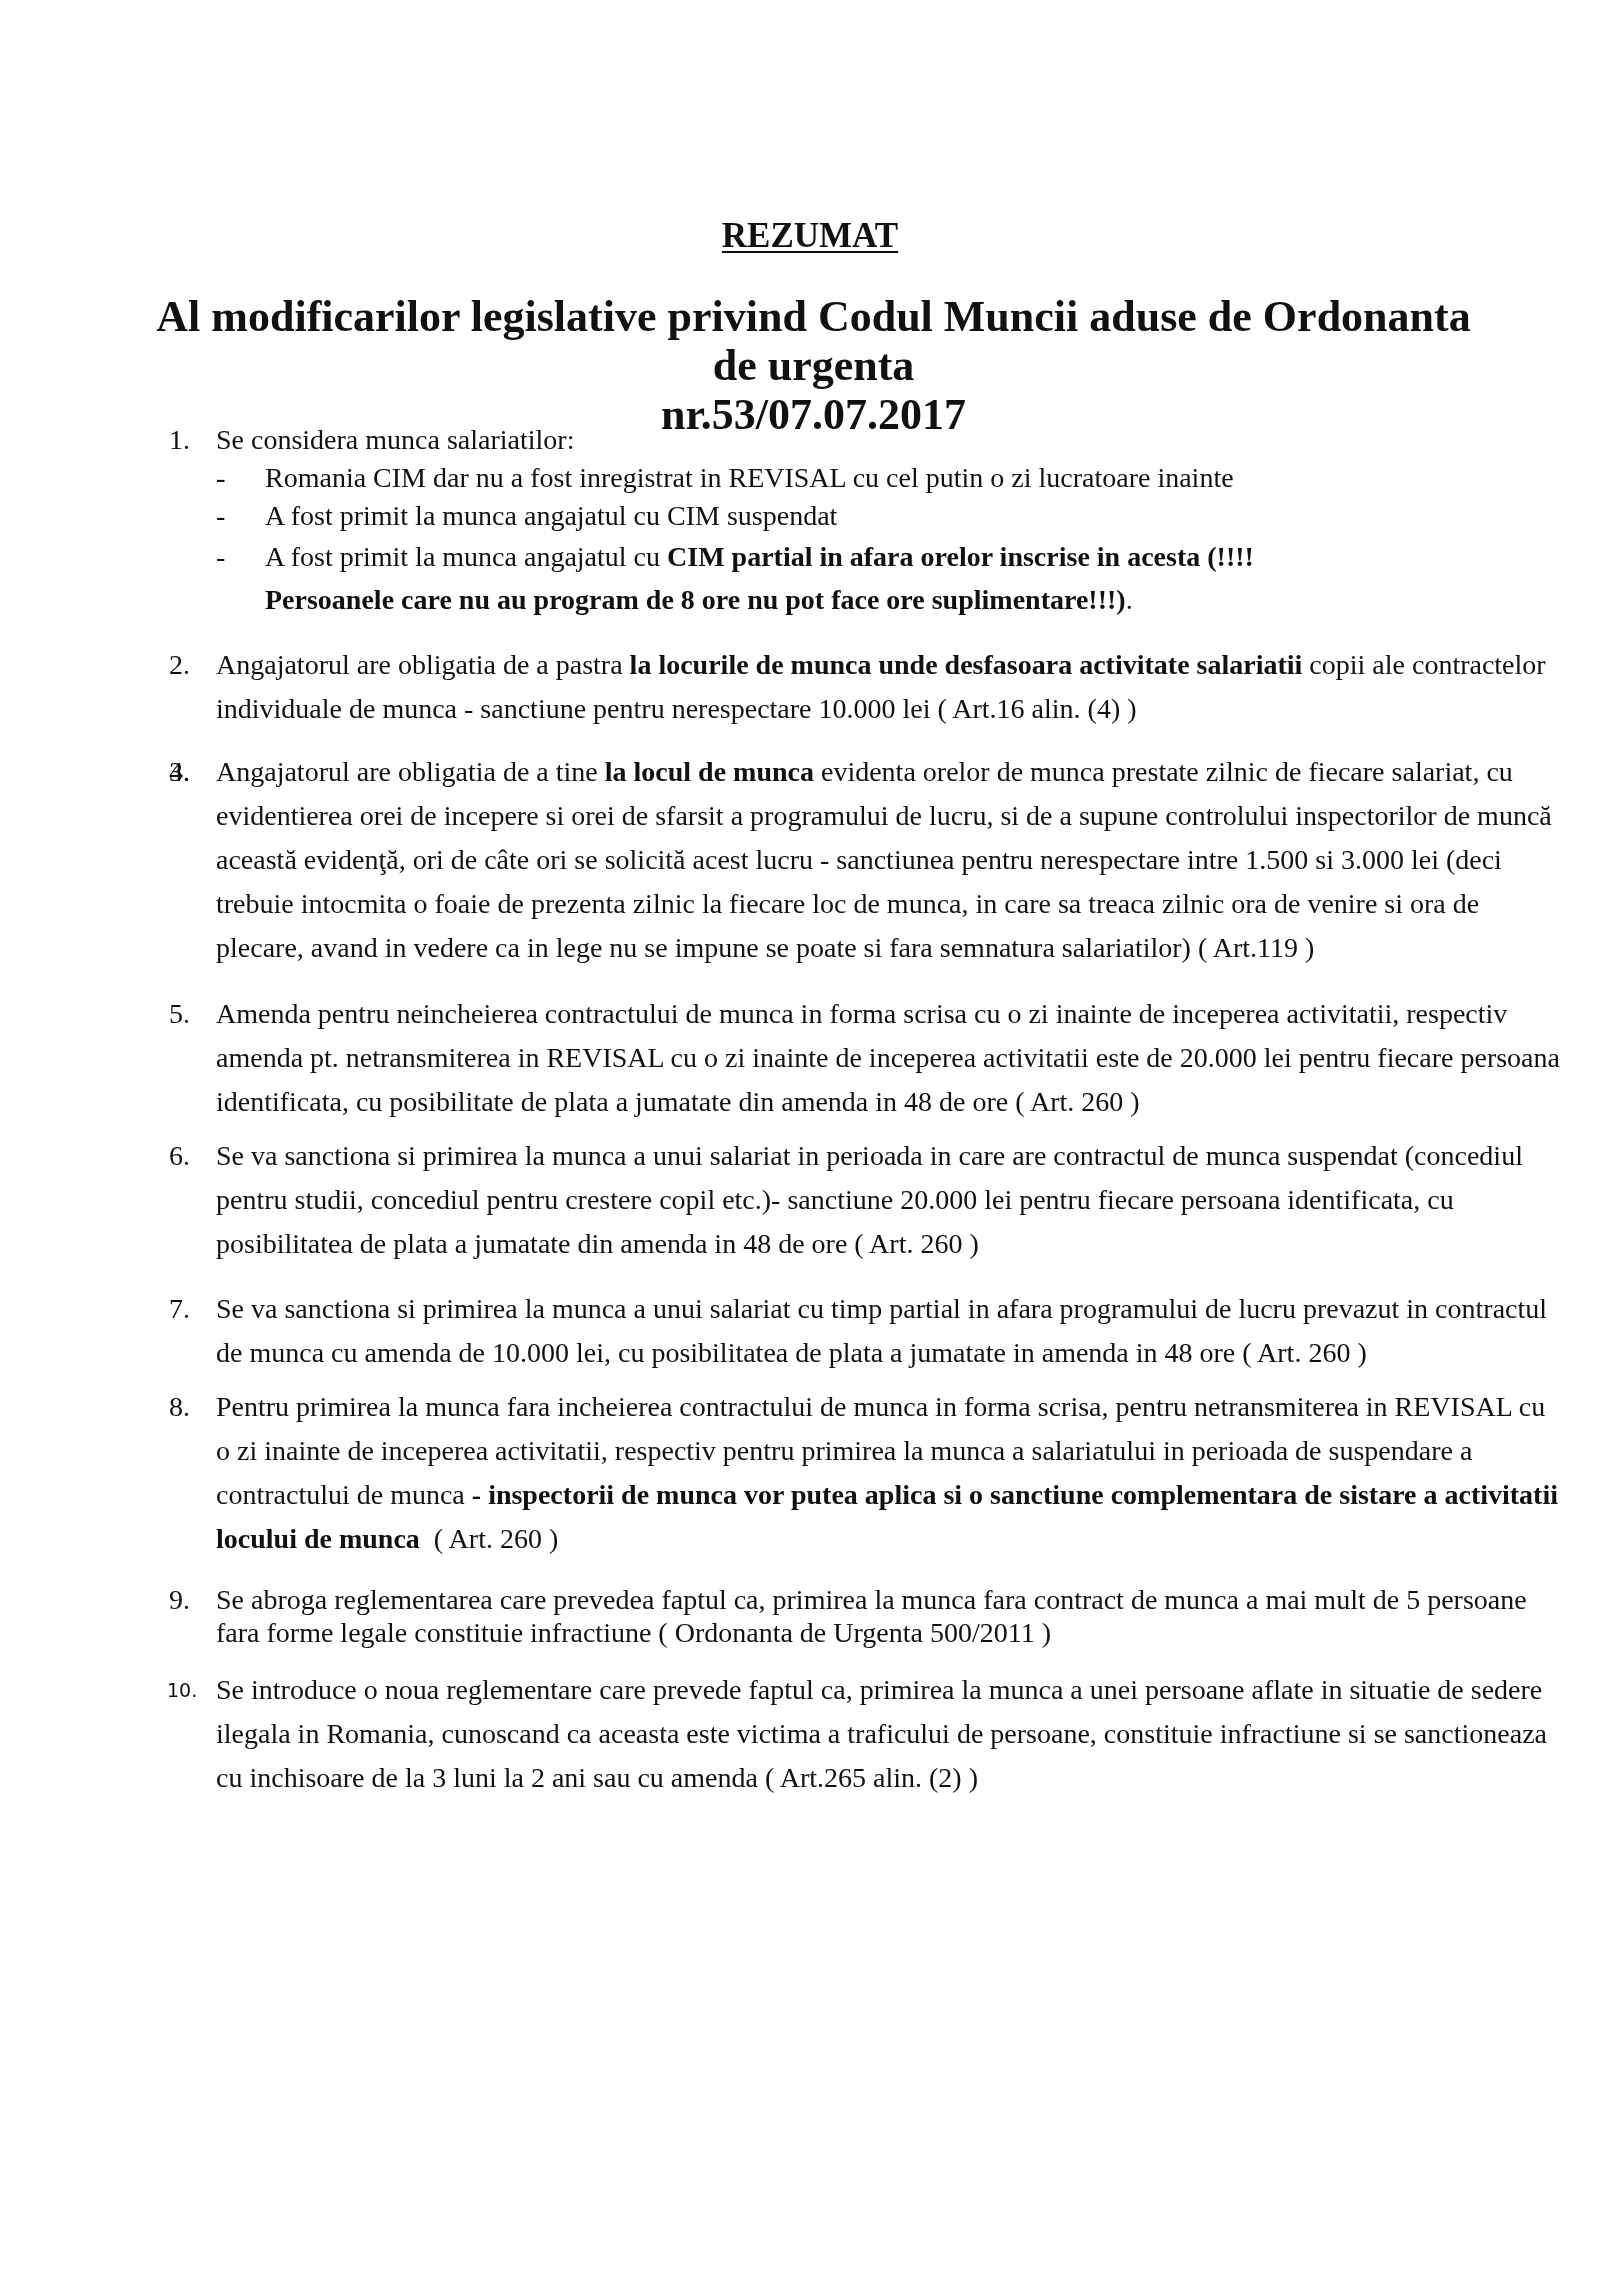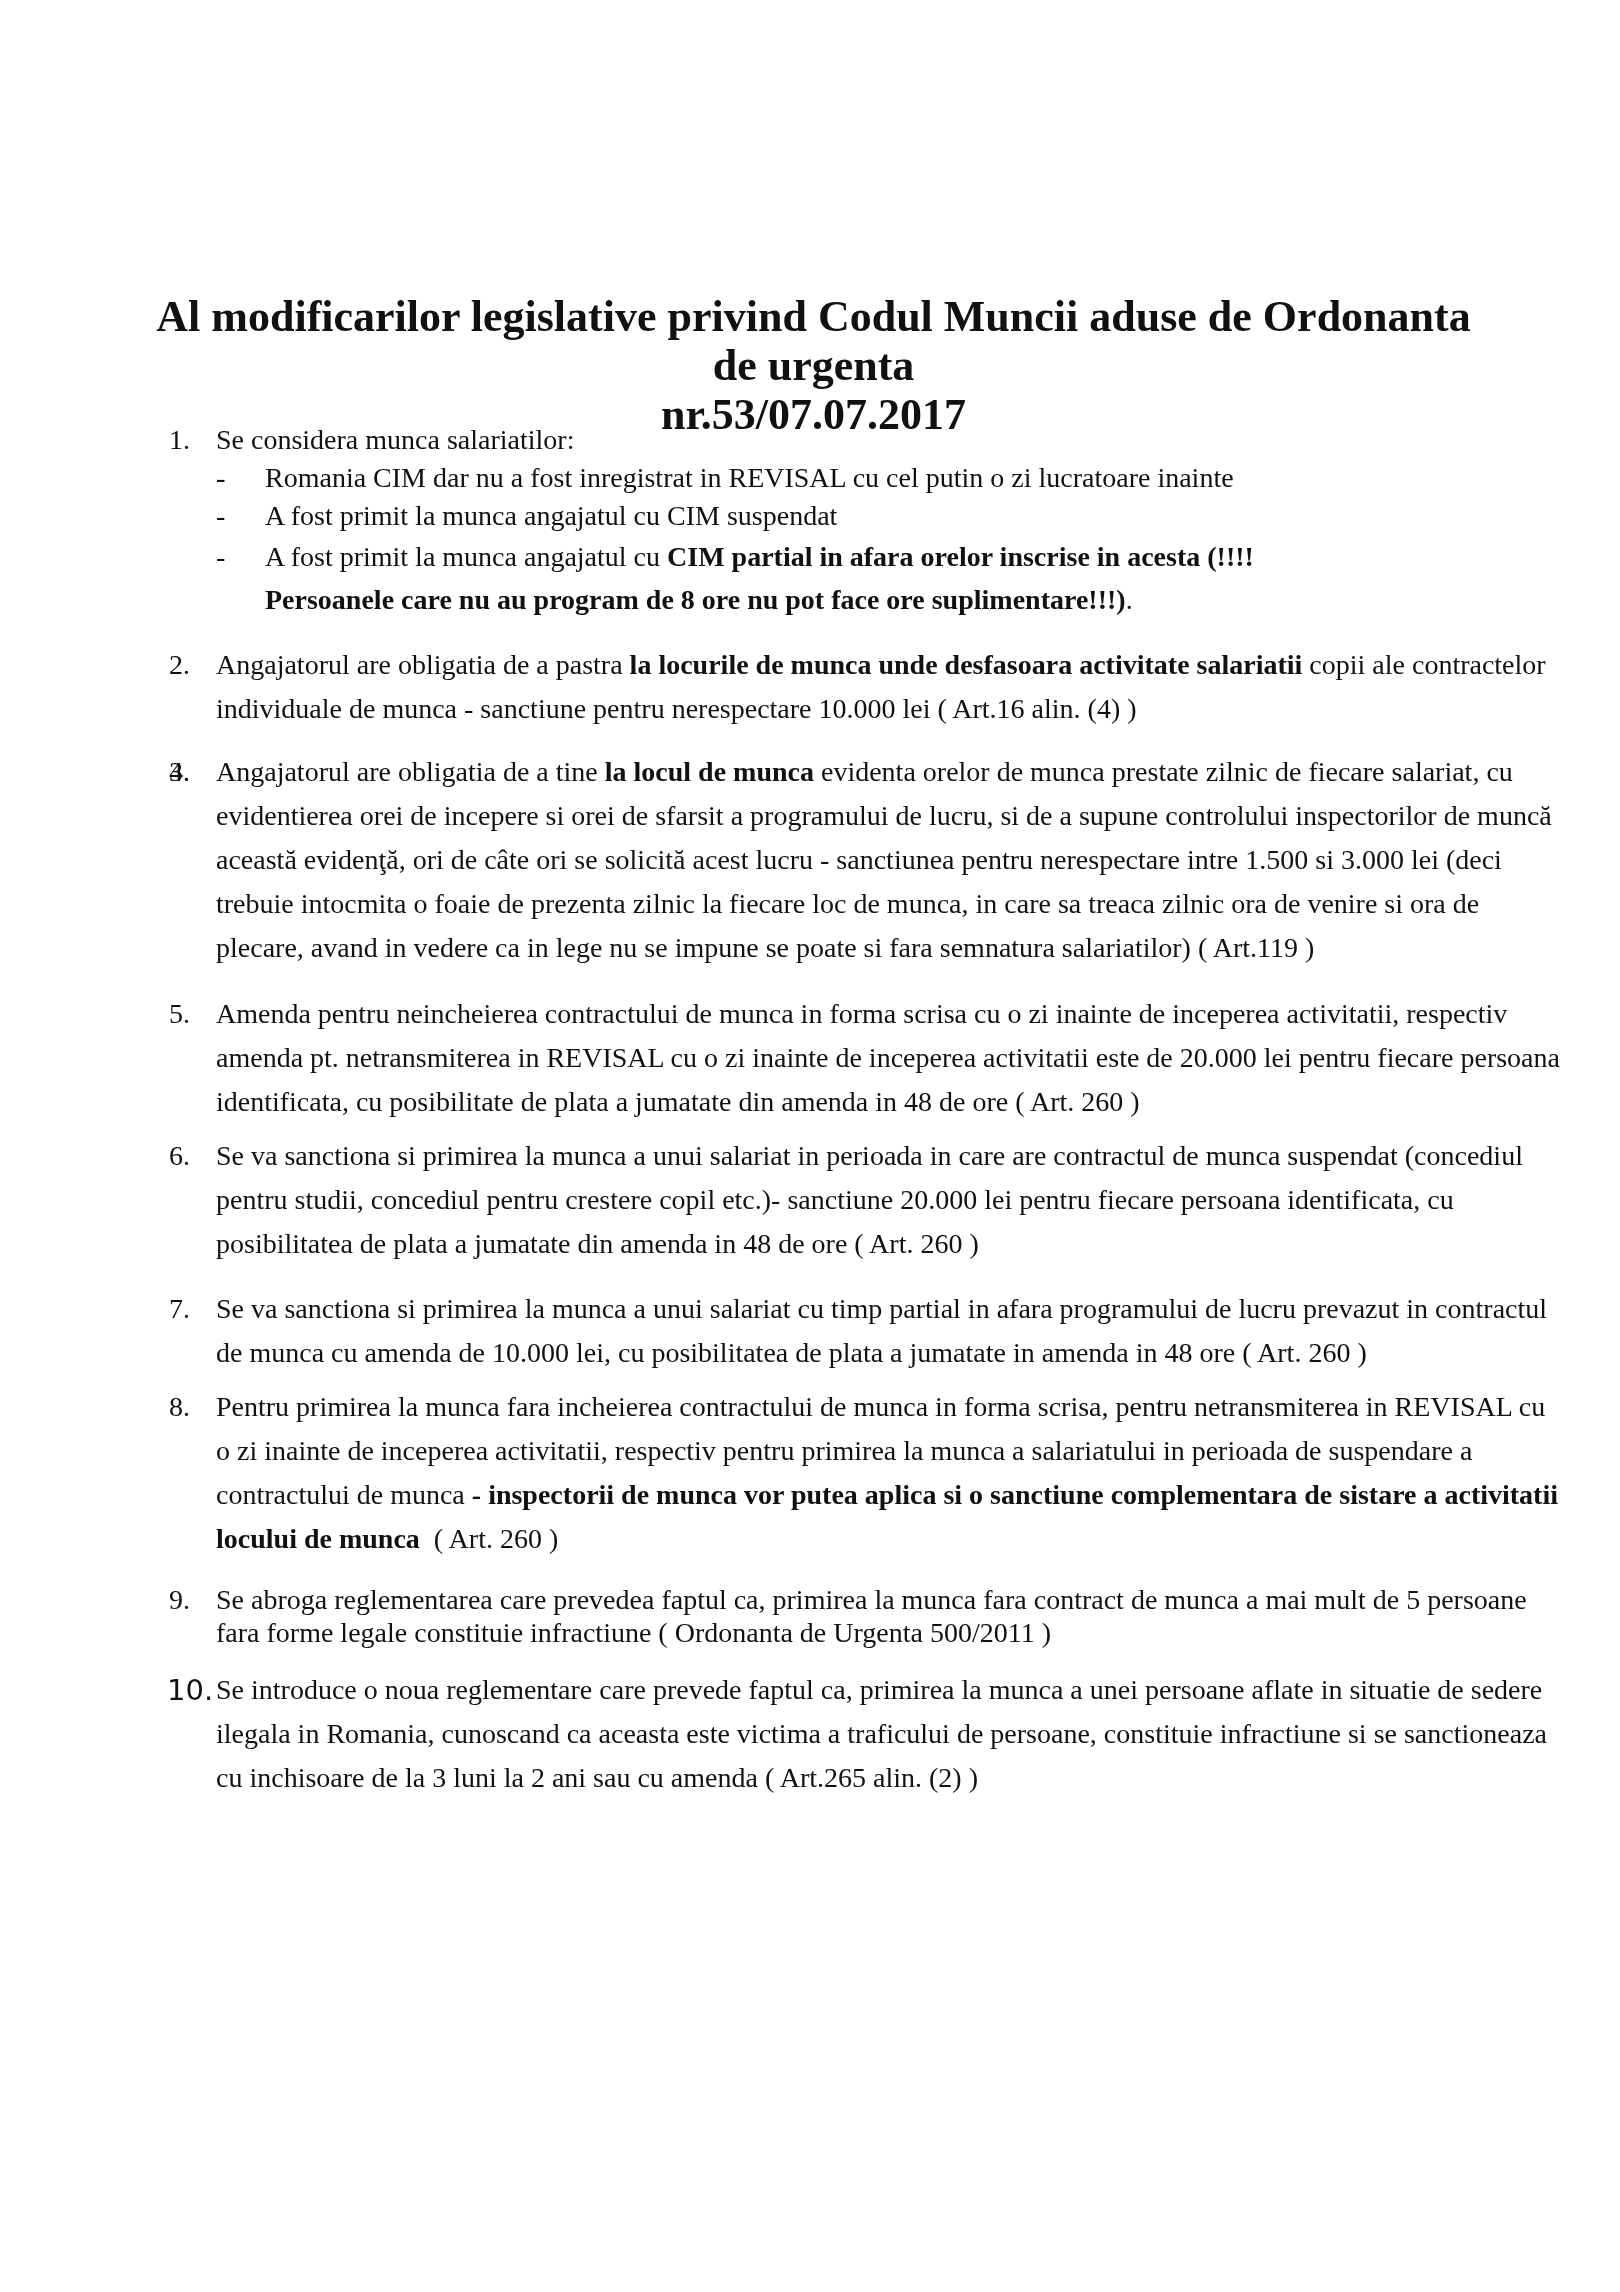--- a/index.html
+++ b/index.html
@@ -14,21 +14,21 @@
     font-weight: bold; font-size: 35px; text-decoration: underline;
     text-decoration-thickness: 2px; text-underline-offset: 3.9px;
   }
   .subtitle {
     position: absolute; top: 292px; left: 137px; width: 1353px; text-align: center;
     font-weight: bold; font-size: 44px; line-height: 49px;
   }
   .list { position: absolute; left: 169px; top: 421px; width: 1392px; }
   .item { position: relative; padding-left: 47px; font-size: 28px; line-height: 39px; }
   .item .num { position: absolute; left: 0; top: 0; }
-  .item .num.wide { font-family: "DejaVu Sans", sans-serif; font-size: 29px; left: -2px; }
+  .item .num.wide { font-family: "DejaVu Sans", sans-serif; font-size: 19px; left: -2px; }
   .dash-list { margin: 0; padding: 0; list-style: none; }
   .dash-list li { position: relative; padding-left: 49px; line-height: 38px; }
   .dash-list li .dash { position: absolute; left: 0; top: 0; }
   .u { text-underline-offset: 2.9px; }
   .b { font-weight: bold; }
   .item-1 { line-height: 38px; }
   .item-2 { margin-top: 21.6px; line-height: 44px; }
   .item-3 { margin-top: 19.6px; line-height: 44px; }
   .item-4 { margin-top: 19.6px; line-height: 44px; }
   .item-5 { margin-top: 21.6px; line-height: 44px; }
@@ -37,20 +37,21 @@
   .item-8 { margin-top: 9.8px; line-height: 44px; }
   .item-9 { margin-top: 21.6px; line-height: 33px; }
   .item-10 { margin-top: 19.6px; line-height: 44px; }
   .bold-line2 { display: block; }
 </style>
 </head>
 <body>
 
 <div class="page">
 
+  <div class="title">REZUMAT</div>
 
   <div class="subtitle">
     <div>Al modificarilor legislative privind Codul Muncii aduse de Ordonanta de urgenta</div>
     <div>nr.53/07.07.2017</div>
   </div>
 
   <div class="list">
 
     <div class="item item-1">
       <span class="num">1.</span>

